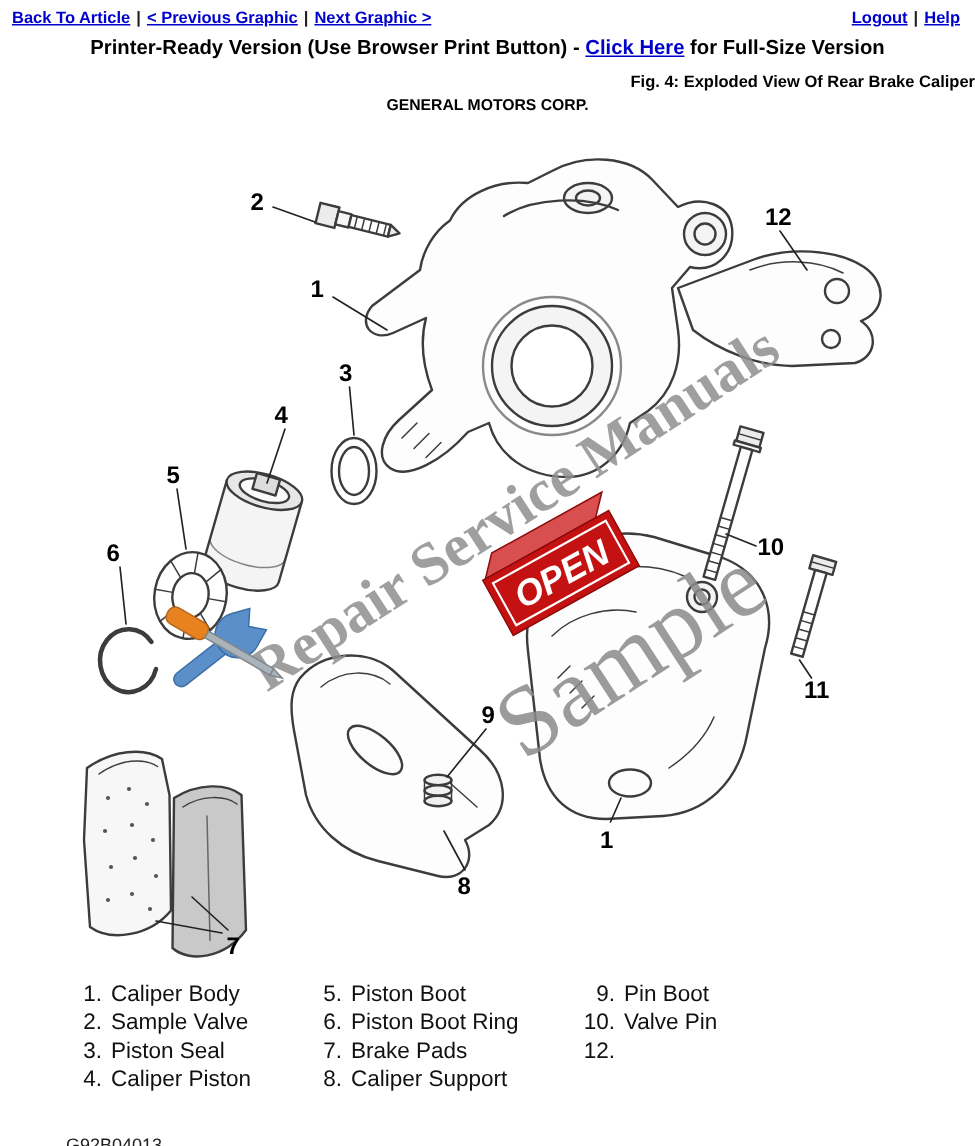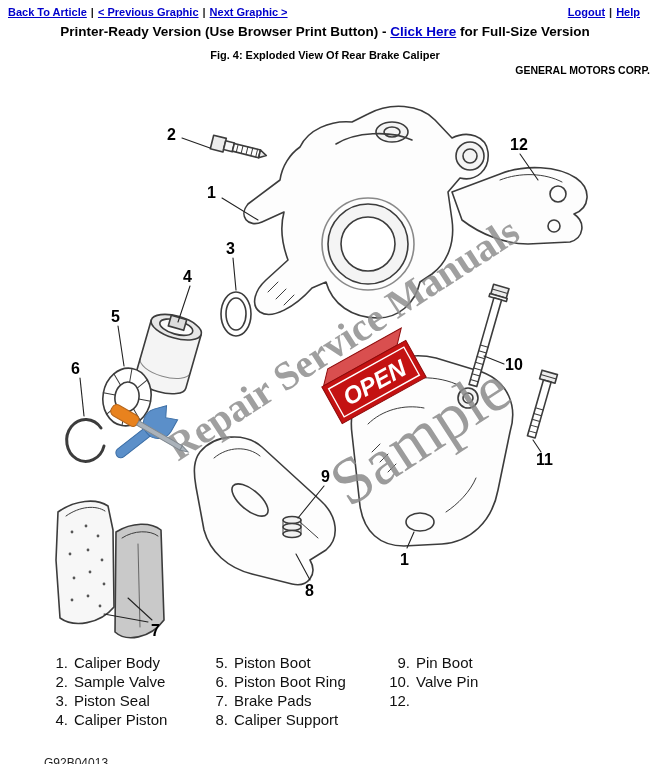--- a/index.html
+++ b/index.html
@@ -20,25 +20,25 @@
   .sep { color:#222; margin:0 4px; }
 
   
   .title-line {
     position:absolute; top:24px; left:0; width:100%;
     text-align:center; font-size:13.5px; font-weight:bold;
   }
   .title-line a { color:#0000cc; cursor:pointer; }
   .fig-caption {
     position:absolute; top:49px; left:0; width:100%;
-    text-align:center; font-size:11px; font-weight:bold;
+    text-align:right; font-size:11px; font-weight:bold;
   }
   .company {
     position:absolute; top:64px; left:0; width:100%;
-    text-align:right; font-size:10.5px; font-weight:bold;
+    text-align:center; font-size:10.5px; font-weight:bold;
   }
 
   .diagram-wrap { position:absolute; top:92px; left:0; width:650px; height:548px; }
 
   
   .legend { position:absolute; top:653px; left:0; width:650px; font-size:15px; color:#111; }
   .legend-col { position:absolute; top:0; }
   .col1 { left:42px; }
   .col2 { left:202px; }
   .col3 { left:384px; }

